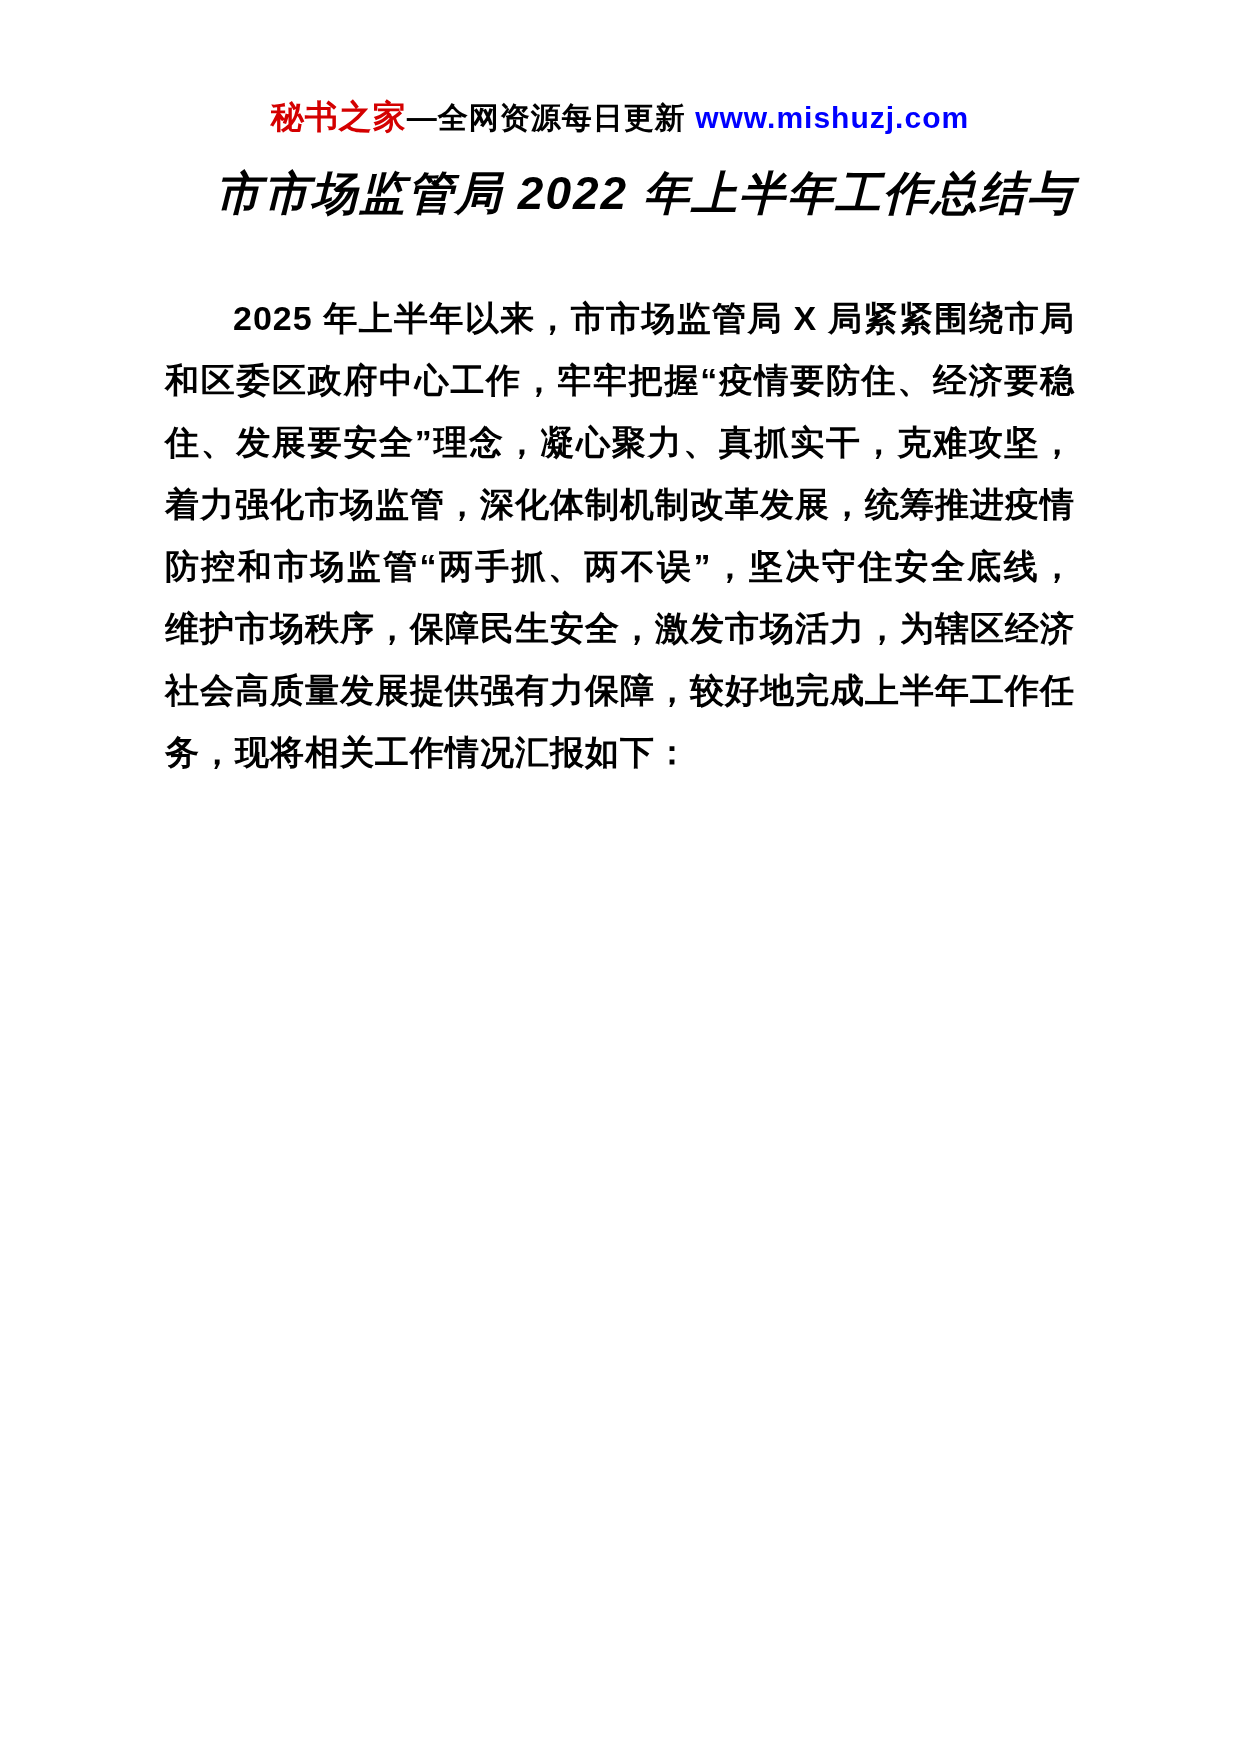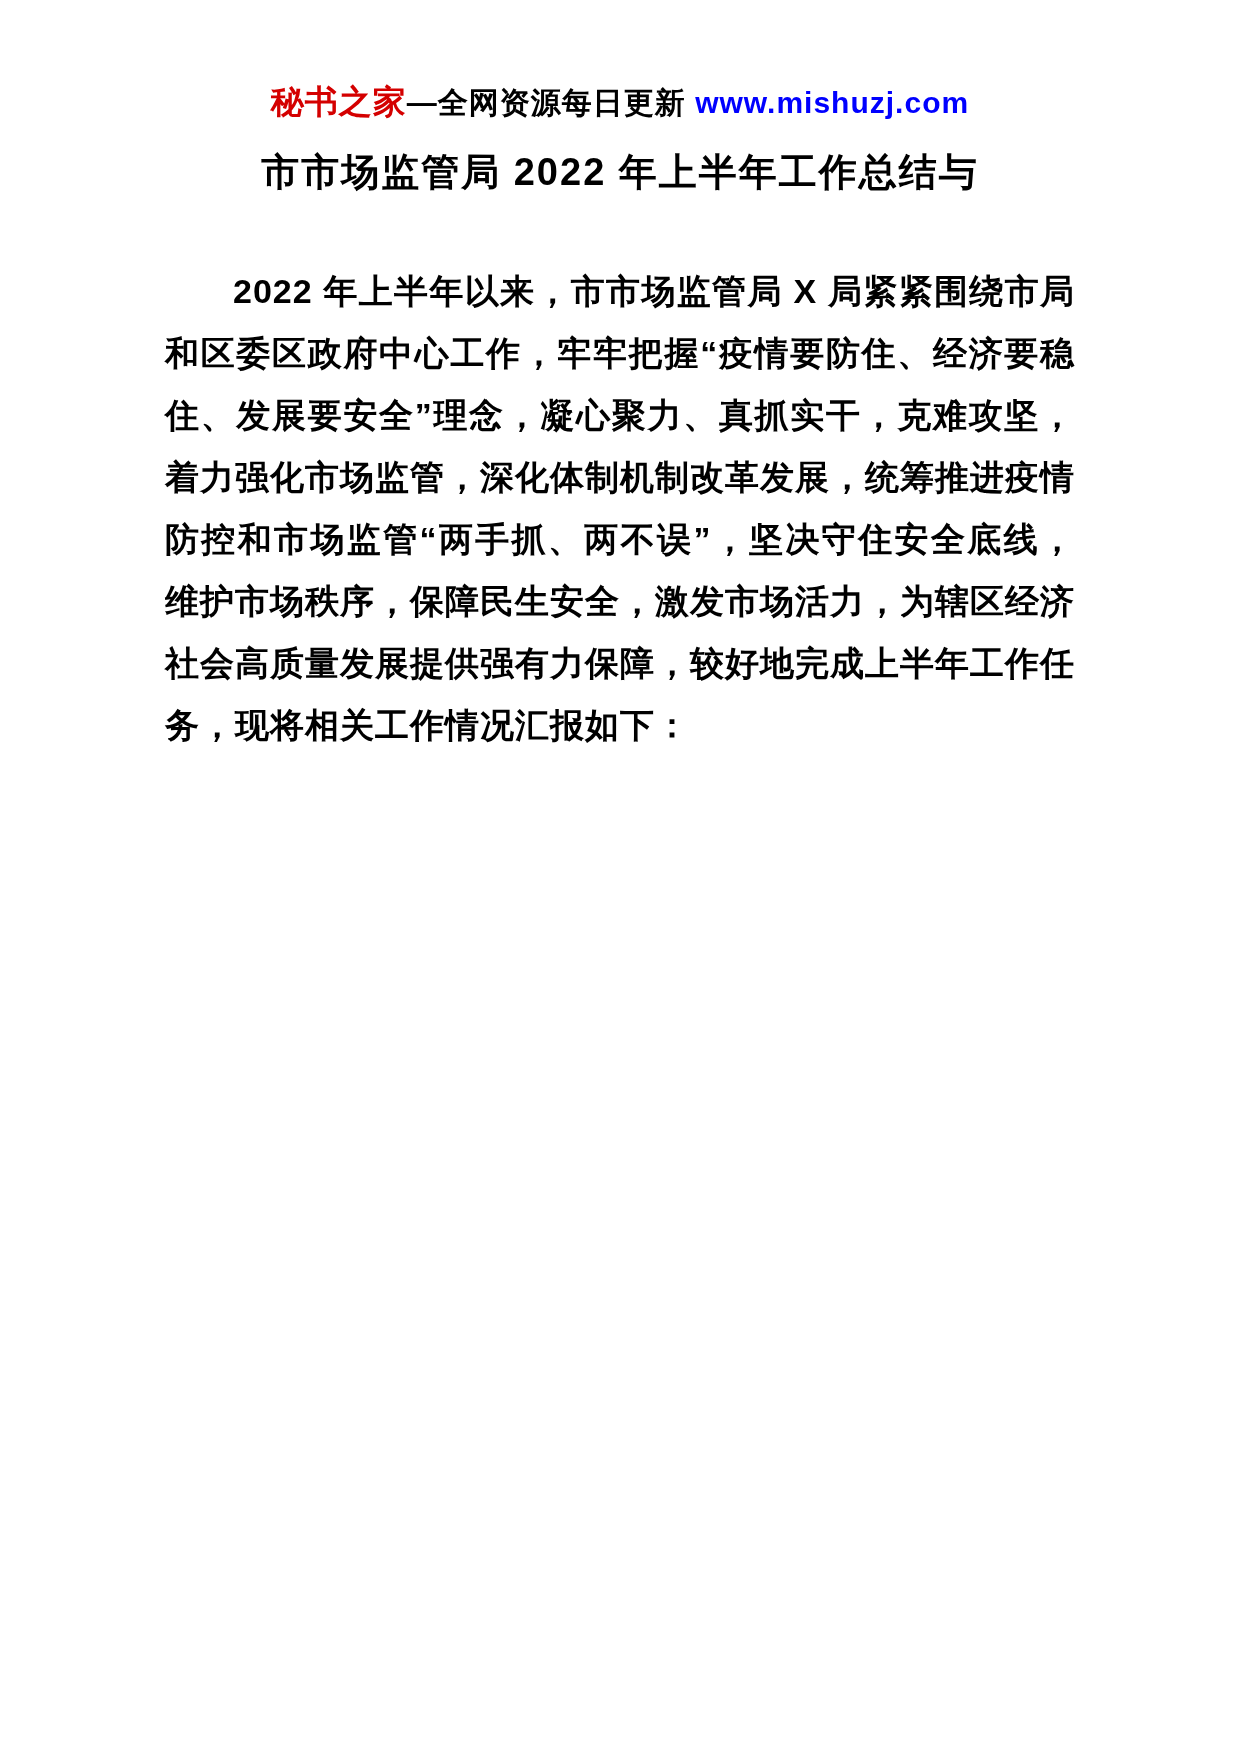--- a/index.html
+++ b/index.html
@@ -4,21 +4,21 @@
 <style>
   html, body {
     margin: 0;
     padding: 0;
     background: #ffffff;
   }
   .page {
     position: relative;
     width: 1240px;
     height: 1325px;
-    margin: 0 auto;
+    margin: 15px auto;
     background: #ffffff;
     box-sizing: border-box;
     padding: 80px 165px 0 165px;
     overflow: hidden;
     font-family: "Liberation Sans", "DejaVu Sans", sans-serif;
     color: #000000;
   }
   .site-header {
     text-align: center;
     font-size: 30px;
@@ -33,26 +33,27 @@
   }
   .site-header .tagline {
     color: #000000;
   }
   .site-header .url {
     color: #0000ff;
     text-decoration: none;
     font-weight: 600;
   }
   .doc-title {
-    text-align: center;
-    font-size: 38px;
+    text-align: right;
+    font-size: 46px;
     font-weight: 800;
     line-height: 1.55;
     letter-spacing: 2px;
     margin: 6px 0 58px 0;
+    font-style: italic;
   }
   .doc-title .title-line {
     display: block;
   }
   .doc-body p.para {
     margin: 0;
     font-size: 34px;
     font-weight: 600;
     line-height: 62px;
     letter-spacing: 1px;
@@ -73,16 +74,16 @@
 
   <div class="site-header">
     <span class="brand">秘书之家</span><span class="tagline">—全网资源每日更新 </span><a class="url">www.mishuzj.com</a>
   </div>
 
   <h1 class="doc-title">
     <span class="title-line">市市场监管局 2022 年上半年工作总结与</span>
   </h1>
 
   <div class="doc-body">
-    <p class="para">2022 年上半年以来，市市场监管局 X 局紧紧围绕市局和区委区政府中心工作，牢牢把握“疫情要防住、经济要稳住、发展要安全”理念，凝心聚力、真抓实干，克难攻坚，着力强化市场监管，深化体制机制改革发展，统筹推进疫情防控和市场监管“两手抓、两不误”，坚决守住安全底线，维护市场秩序，保障民生安全，激发市场活力，为辖区经济社会高质量发展提供强有力保障，较好地完成上半年工作任务，现将相关工作情况汇报如下：</p>
+    <p class="para">2025 年上半年以来，市市场监管局 X 局紧紧围绕市局和区委区政府中心工作，牢牢把握“疫情要防住、经济要稳住、发展要安全”理念，凝心聚力、真抓实干，克难攻坚，着力强化市场监管，深化体制机制改革发展，统筹推进疫情防控和市场监管“两手抓、两不误”，坚决守住安全底线，维护市场秩序，保障民生安全，激发市场活力，为辖区经济社会高质量发展提供强有力保障，较好地完成上半年工作任务，现将相关工作情况汇报如下：</p>
   </div>
 
 </div>
 
 </body></html>

